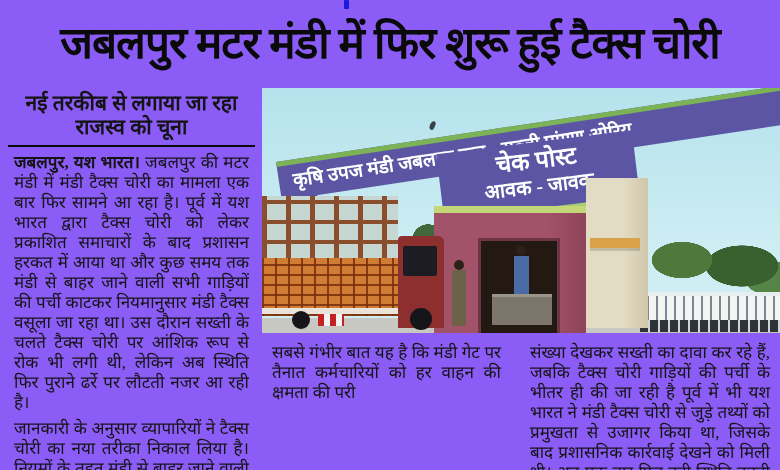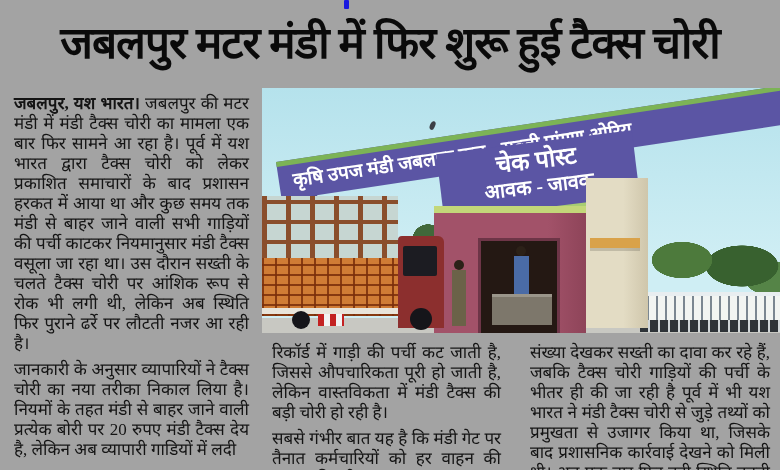--- a/index.html
+++ b/index.html
@@ -10,21 +10,21 @@
     --sky-bottom:#cfeef4;
     --booth:#a25269;
     --booth-trim:#c3d779;
     --crate:#d07c35;
     --cab:#8c2f2e;
     --door:#241813;
     --road:#c8c8c2;
     --ink:#0a0a0a;
   }
   html,body{margin:0;padding:0;background:#fff;}
-  .page{position:relative;width:780px;height:470px;background:#a3a3a3;overflow:hidden;
+  .page{position:relative;width:780px;height:470px;background:#8b5cf6;overflow:hidden;
         font-family:"Liberation Serif","DejaVu Serif",serif;color:var(--ink);}
   .blue-tick{position:absolute;left:344px;top:0;width:5px;height:9px;background:#1a1adf;border-radius:1px;}
   .headline{position:absolute;left:0;top:6px;width:780px;margin:0;text-align:center;
             font-size:44px;line-height:76px;font-weight:bold;letter-spacing:-1px;color:var(--ink);}
   
   .col{position:absolute;font-size:17px;line-height:20px;text-align:justify;color:#141414;overflow:hidden;}
   .col.left{left:8px;top:88px;width:247px;height:382px;}
   .col.mid{left:266px;top:337px;width:241px;height:133px;}
   .col.rightc{left:524px;top:337px;width:252px;height:133px;}
   .body{margin:6px;}
@@ -98,20 +98,21 @@
 </head>
 <body>
 
 <div class="page">
 
   <div class="blue-tick"></div>
 
   <h1 class="headline">जबलपुर मटर मंडी में फिर शुरू हुई टैक्स चोरी</h1>
 
   <div class="col left">
+    <h2 class="subhead">नई तरकीब से लगाया जा रहा राजस्व को चूना</h2>
     <p class="body"><b class="lead">जबलपुर, यश भारत।</b> <span>जबलपुर की मटर मंडी में मंडी टैक्स चोरी का मामला एक बार फिर सामने आ रहा है। पूर्व में यश भारत द्वारा टैक्स चोरी को लेकर प्रकाशित समाचारों के बाद प्रशासन हरकत में आया था और कुछ समय तक मंडी से बाहर जाने वाली सभी गाड़ियों की पर्ची काटकर नियमानुसार मंडी टैक्स वसूला जा रहा था। उस दौरान सख्ती के चलते टैक्स चोरी पर आंशिक रूप से रोक भी लगी थी, लेकिन अब स्थिति फिर पुराने ढर्रे पर लौटती नजर आ रही है।</span></p>
     <p class="body">जानकारी के अनुसार व्यापारियों ने टैक्स चोरी का नया तरीका निकाल लिया है। नियमों के तहत मंडी से बाहर जाने वाली प्रत्येक बोरी पर 20 रुपए मंडी टैक्स देय है, लेकिन अब व्यापारी गाडियों में लदी</p>
   </div>
 
   <figure class="photo">
     <span class="speck s1"></span>
     <span class="speck s2"></span>
     <div class="road"></div>
     <div class="trees t-right"></div>
     <div class="trees t-mid"></div>
@@ -144,21 +145,20 @@
         </div>
       <div class="wheel w1"></div>
       <div class="wheel w2"></div>
     </div>
     <div class="person khaki">
         <i class="head"></i>
       </div>
   </figure>
 
   <div class="col mid">
-    <p class="body">रिकॉर्ड में गाड़ी की पर्ची कट जाती है, जिससे औपचारिकता पूरी हो जाती है, लेकिन वास्तविकता में मंडी टैक्स की बड़ी चोरी हो रही है।</p>
     <p class="body">सबसे गंभीर बात यह है कि मंडी गेट पर तैनात कर्मचारियों को हर वाहन की क्षमता की परी</p>
   </div>
 
   <div class="col rightc">
     <p class="body">संख्या देखकर सख्ती का दावा कर रहे हैं, जबकि टैक्स चोरी गाड़ियों की पर्ची के भीतर ही की जा रही है पूर्व में भी यश भारत ने मंडी टैक्स चोरी से जुड़े तथ्यों को प्रमुखता से उजागर किया था, जिसके बाद प्रशासनिक कार्रवाई देखने को मिली थी। अब एक बार फिर वही स्थिति बनती दिख रही है। यदि समय रहते प्रभावी जांच और</p>
   </div>
 
 </div>
 
 </body></html>

